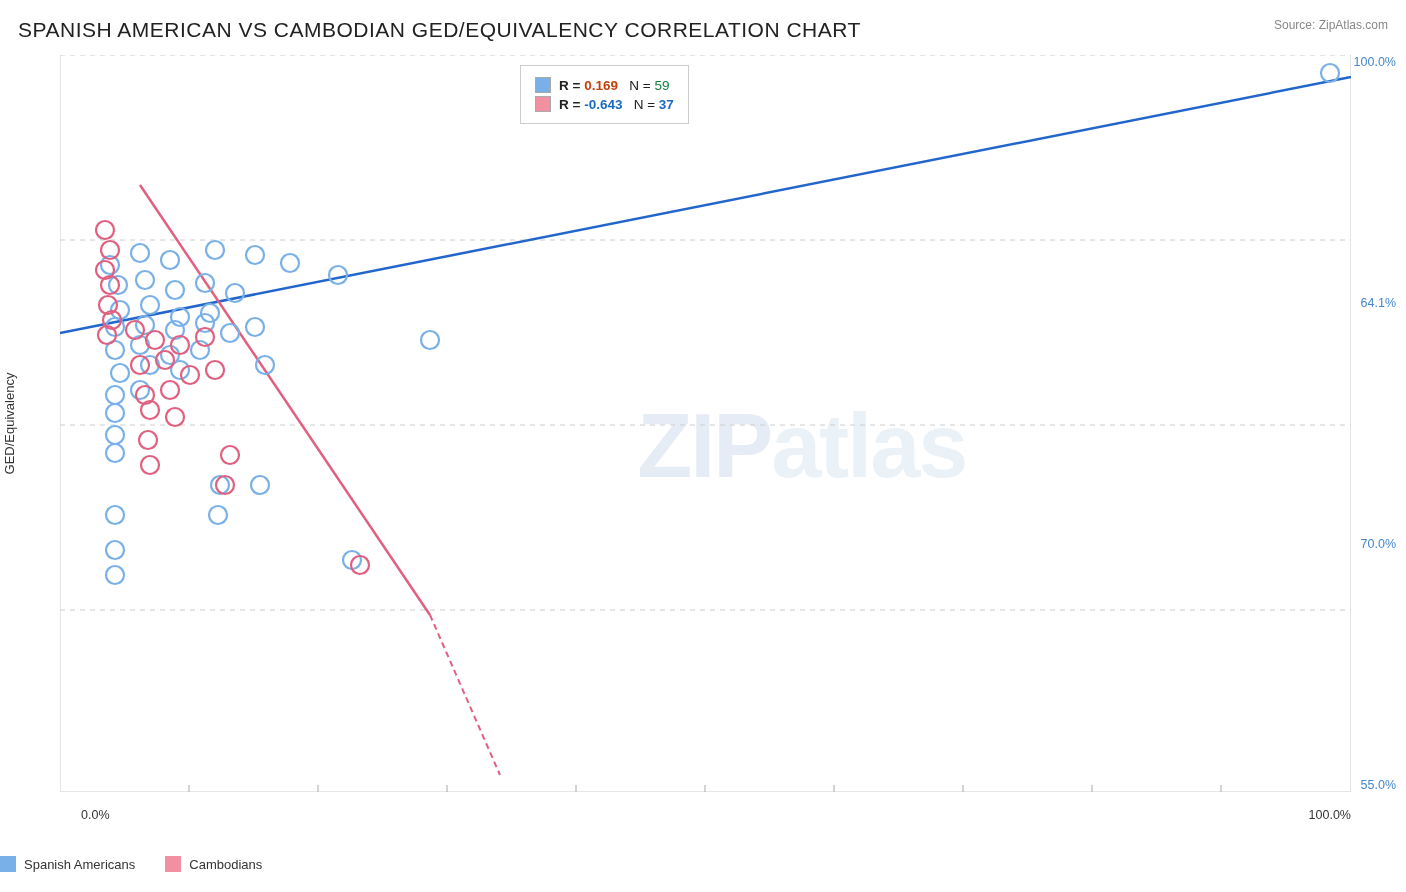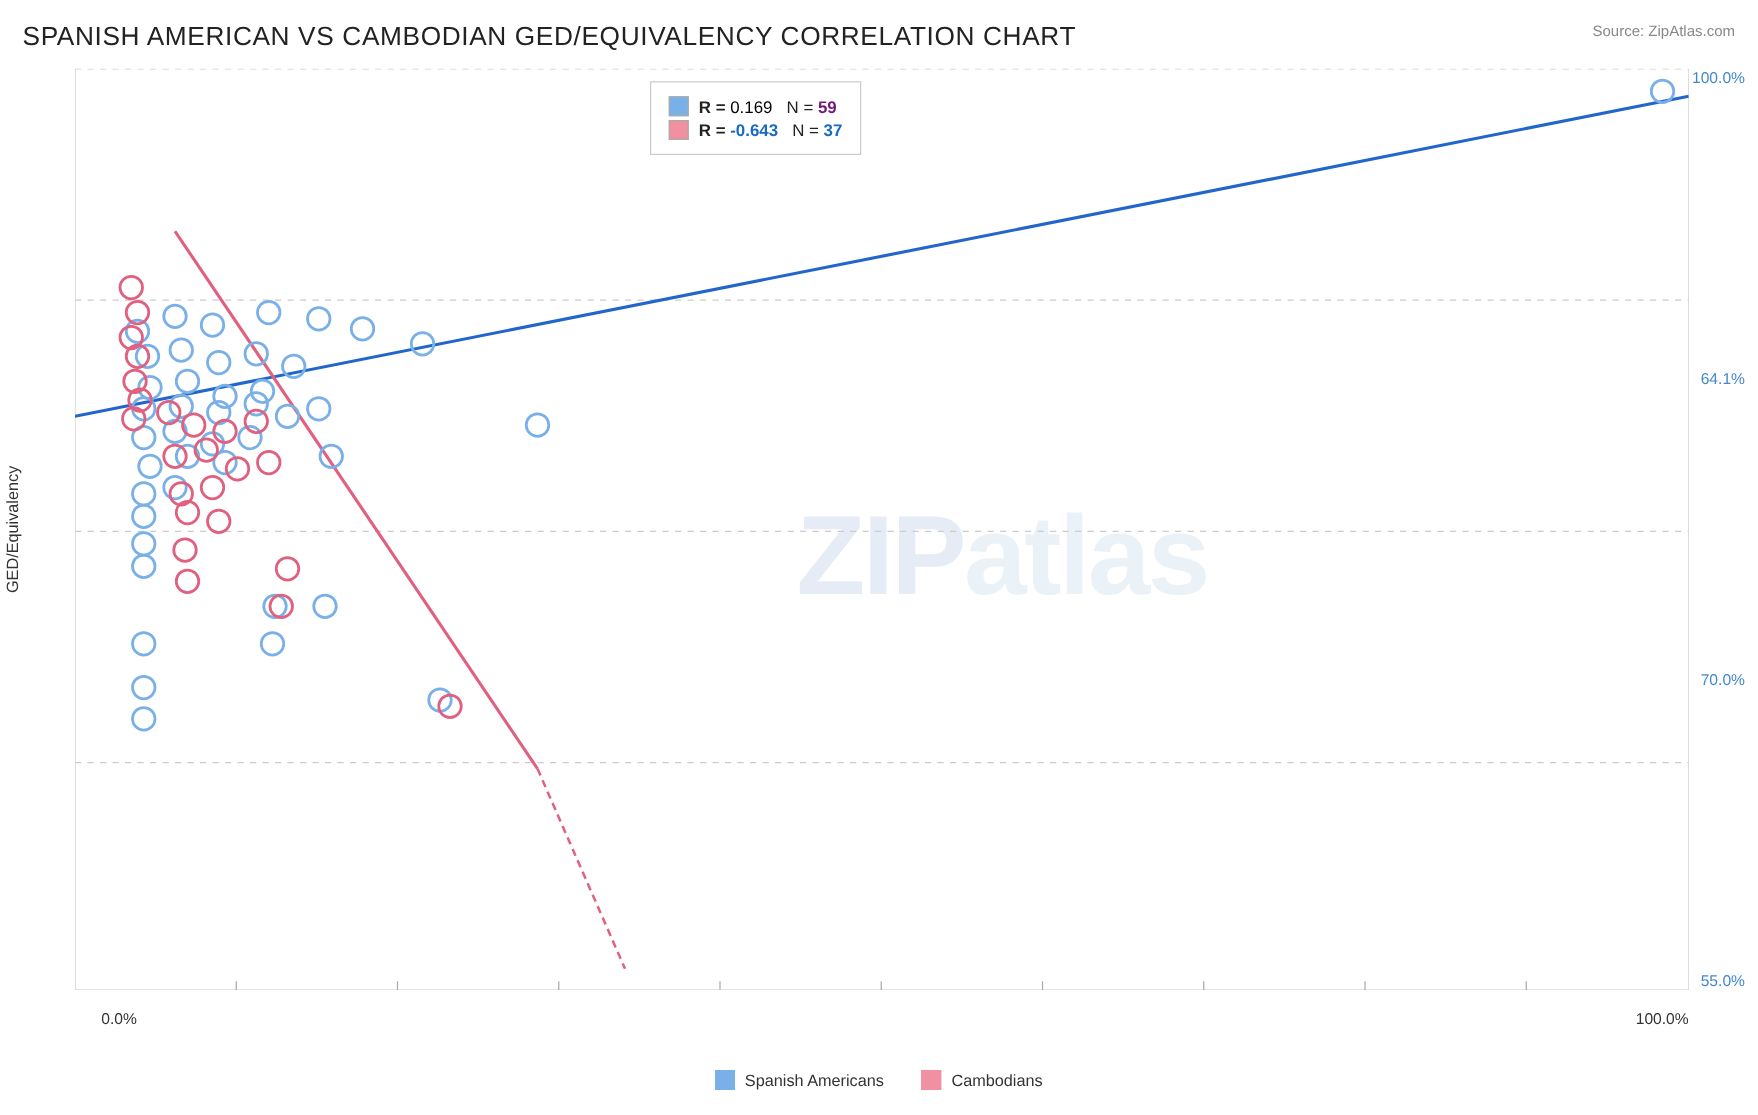--- a/index.html
+++ b/index.html
@@ -129,21 +129,20 @@
       font-size: 12.5px;
       color: #4488cc;
       text-align: right;
     }
     .bottom-legend {
       position: absolute;
       bottom: 20px;
       left: 0;
       right: 0;
       display: flex;
-      justify-content: center;
       align-items: center;
       gap: 30px;
     }
     .bottom-legend-item {
       display: flex;
       align-items: center;
       gap: 8px;
       font-size: 13px;
       color: #333;
     }
@@ -183,24 +182,24 @@
 
   <div class="watermark">
     <span class="zip">ZIP</span><span class="atlas">atlas</span>
   </div>
 
   <div class="legend">
     <div class="legend-row">
       <div class="legend-box" style="background:#7ab0e8;"></div>
       <span class="legend-text">
         <span class="legend-r">R =</span>
-        <span style="color:#000000;font-weight:normal;">0.169</span>
+        <span style="color:#c2410c;font-weight:bold;">0.169</span>
         &nbsp;
         <span>N =</span>
-        <span style="color:#701a75;font-weight:bold;">59</span>
+        <span style="color:#15803d;font-weight:normal;">59</span>
       </span>
     </div>
     <div class="legend-row">
       <div class="legend-box" style="background:#f090a0;"></div>
       <span class="legend-text">
         <span class="legend-r">R =</span>
         <span style="color:#1a6abf;font-weight:bold;">-0.643</span>
         &nbsp;
         <span>N =</span>
         <span style="color:#1a6abf;font-weight:bold;">37</span>

